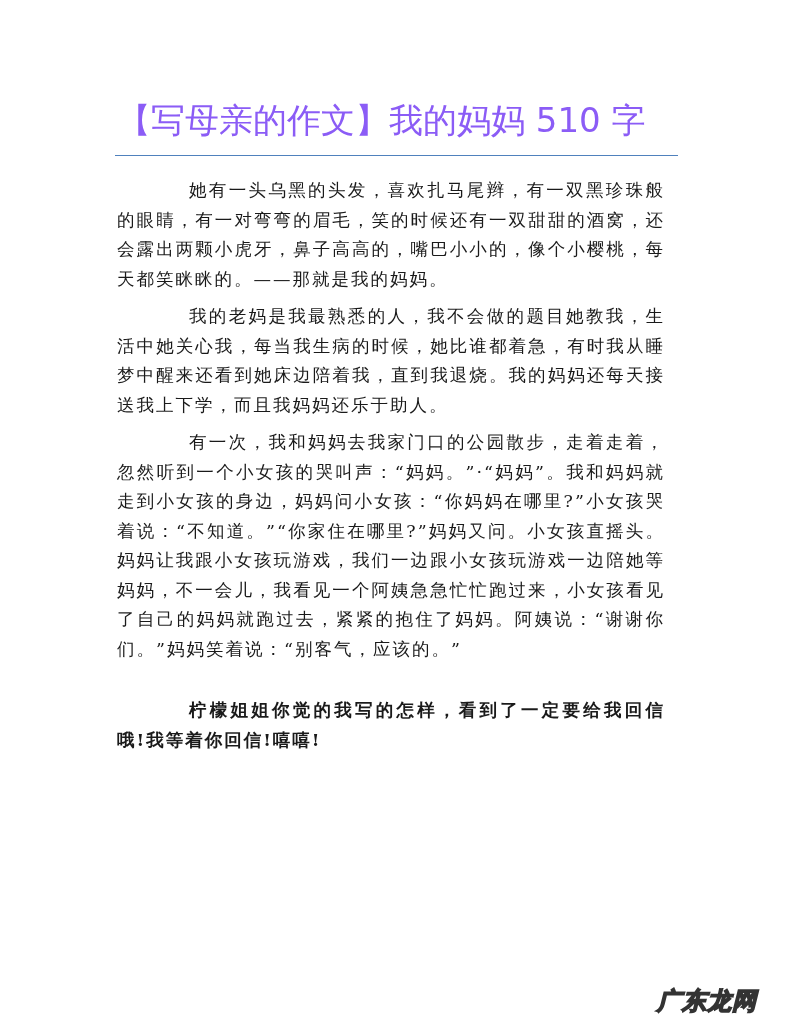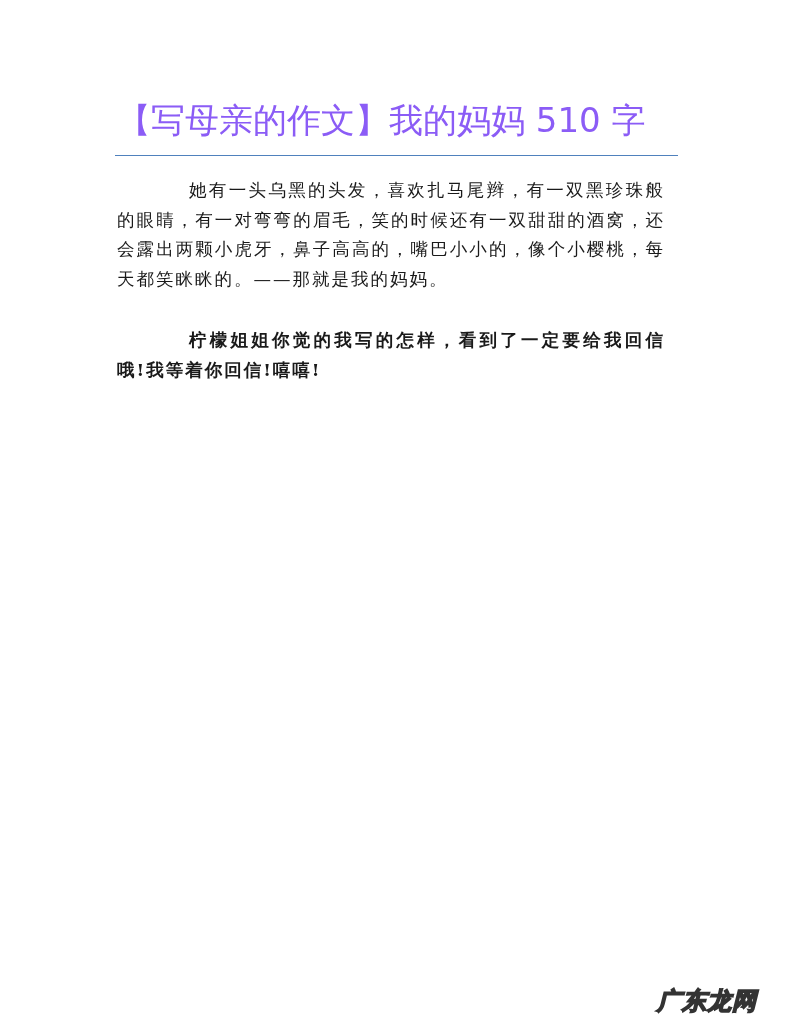--- a/index.html
+++ b/index.html
@@ -74,17 +74,19 @@
   </style>
 </head>
 <body>
 
 <div class="page">
   <div class="title">【写母亲的作文】我的妈妈 510 字</div>
   <div class="rule"></div>
 
   <div class="body-text">
     <p class="para">她有一头乌黑的头发，喜欢扎马尾辫，有一双黑珍珠般的眼睛，有一对弯弯的眉毛，笑的时候还有一双甜甜的酒窝，还会露出两颗小虎牙，鼻子高高的，嘴巴小小的，像个小樱桃，每天都笑眯眯的。——那就是我的妈妈。</p>
+    <p class="para">我的老妈是我最熟悉的人，我不会做的题目她教我，生活中她关心我，每当我生病的时候，她比谁都着急，有时我从睡梦中醒来还看到她床边陪着我，直到我退烧。我的妈妈还每天接送我上下学，而且我妈妈还乐于助人。</p>
+    <p class="para">有一次，我和妈妈去我家门口的公园散步，走着走着，忽然听到一个小女孩的哭叫声：“妈妈。”·“妈妈”。我和妈妈就走到小女孩的身边，妈妈问小女孩：“你妈妈在哪里?”小女孩哭着说：“不知道。”“你家住在哪里?”妈妈又问。小女孩直摇头。妈妈让我跟小女孩玩游戏，我们一边跟小女孩玩游戏一边陪她等妈妈，不一会儿，我看见一个阿姨急急忙忙跑过来，小女孩看见了自己的妈妈就跑过去，紧紧的抱住了妈妈。阿姨说：“谢谢你们。”妈妈笑着说：“别客气，应该的。”</p>
     <p class="para gap-before">柠檬姐姐你觉的我写的怎样，看到了一定要给我回信哦!我等着你回信!嘻嘻!</p>
   </div>
 
   <div class="watermark">广东龙网</div>
 </div>
 
 </body></html>

